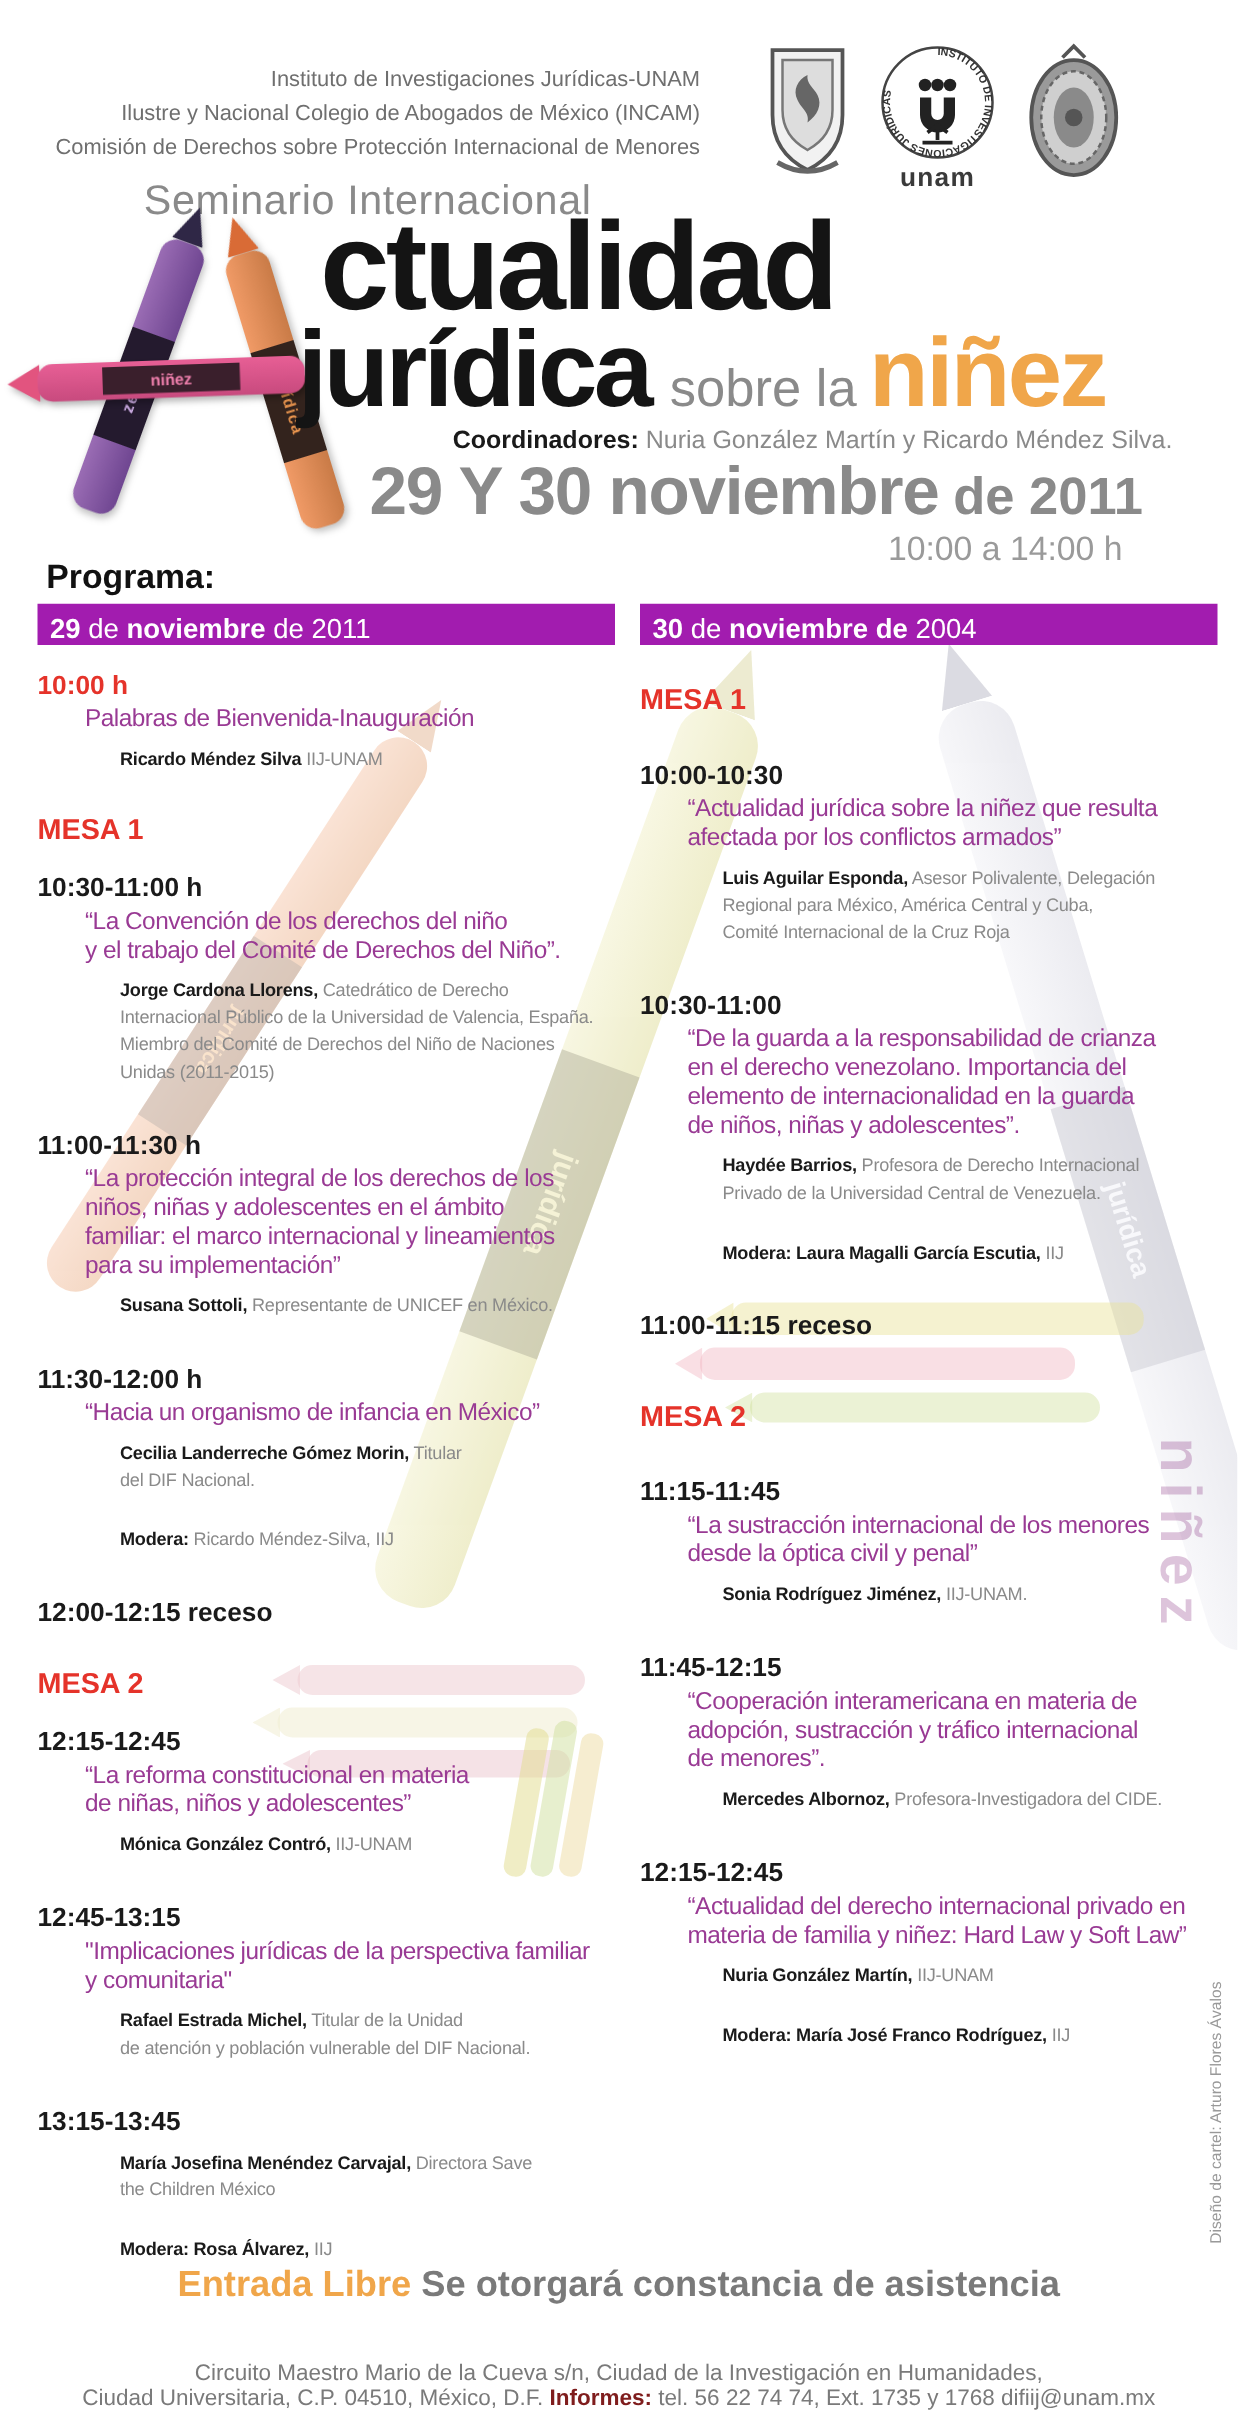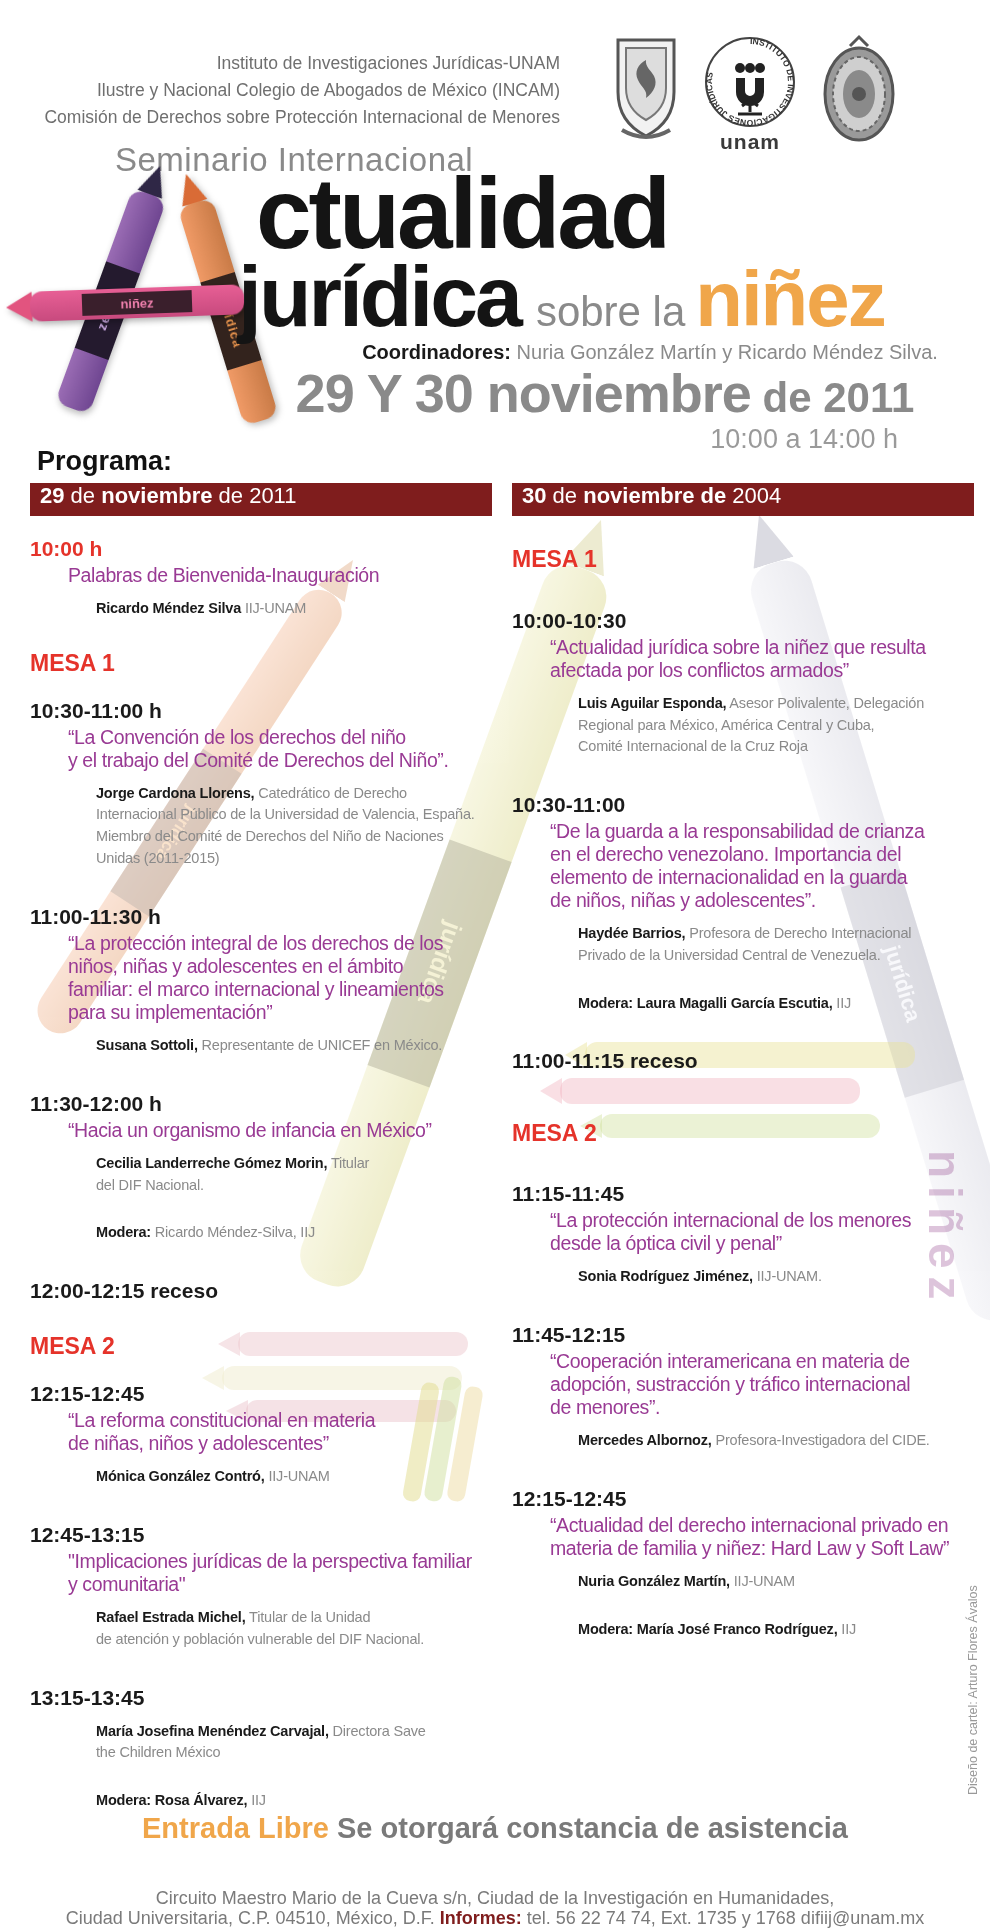--- a/index.html
+++ b/index.html
@@ -57,21 +57,21 @@
   .wm .wband span{writing-mode:vertical-rl;font-weight:bold;}
   .hrow{position:absolute;border-radius:12px;}
   .hrow:before{content:"";position:absolute;left:-20px;top:0;width:22px;height:100%;
                clip-path:polygon(0 50%,100% 0,100% 100%);background:inherit;}
   .vminis div{position:absolute;border-radius:8px;}
   .wm-ninez{position:absolute;left:918px;top:1150px;writing-mode:vertical-rl;font-size:46px;font-weight:bold;
             color:rgba(125,26,114,.26);letter-spacing:8px;}
   
   .col{position:absolute;top:483px;width:462px;}
   #col0{left:30px;} #col1{left:512px;}
-  .day-bar{background:#7f1d1d;color:#fff;height:33px;display:flex;align-items:flex-start;
+  .day-bar{background:#a21caf;color:#fff;height:33px;display:flex;align-items:flex-end;
            padding-left:10px;font-size:22px;white-space:pre;}
   .day-bar .b{font-weight:bold;}
   .item{white-space:pre-line;}
   .item.time{font-weight:bold;font-size:21px;color:#1a1a1a;margin-top:20px;line-height:1.2;}
   .item.time.red{color:#e5332a;}
   .item.time.gap{margin-top:34px;}
   .item.mesa{font-weight:bold;font-size:23px;color:#e5332a;margin-top:30px;line-height:1.2;}
   .item.mesa.gap{margin-top:46px;}
   .item.quote{color:#993a94;font-size:19.5px;letter-spacing:-0.4px;line-height:1.18;margin-top:3px;padding-left:38px;}
   .item.person{margin-top:11px;padding-left:66px;font-size:14.5px;letter-spacing:-0.2px;line-height:1.5;}
@@ -283,21 +283,21 @@
         <div class="item quote">“De la guarda a la responsabilidad de crianza
 en el derecho venezolano. Importancia del
 elemento de internacionalidad en la guarda
 de niños, niñas y adolescentes”.</div>
         <div class="item person"><span class="pb">Haydée Barrios,</span><span class="pg"> Profesora de Derecho Internacional
 Privado de la Universidad Central de Venezuela.</span></div>
         <div class="item person gap"><span class="pb">Modera:  Laura Magalli García Escutia,</span><span class="pg"> IIJ</span></div>
         <div class="item time gap">11:00-11:15 receso</div>
         <div class="item mesa gap">MESA 2</div>
         <div class="item time gap">11:15-11:45</div>
-        <div class="item quote">“La protección internacional de los menores
+        <div class="item quote">“La sustracción internacional de los menores
 desde la óptica civil y penal”</div>
         <div class="item person"><span class="pb">Sonia Rodríguez Jiménez,</span><span class="pg"> IIJ-UNAM.</span></div>
         <div class="item time gap">11:45-12:15</div>
         <div class="item quote">“Cooperación interamericana en materia de
 adopción, sustracción y tráfico internacional
 de menores”.</div>
         <div class="item person"><span class="pb">Mercedes Albornoz,</span><span class="pg"> Profesora-Investigadora del CIDE.</span></div>
         <div class="item time gap">12:15-12:45</div>
         <div class="item quote">“Actualidad del derecho internacional privado en
 materia de familia y niñez: Hard Law y Soft Law”</div>

